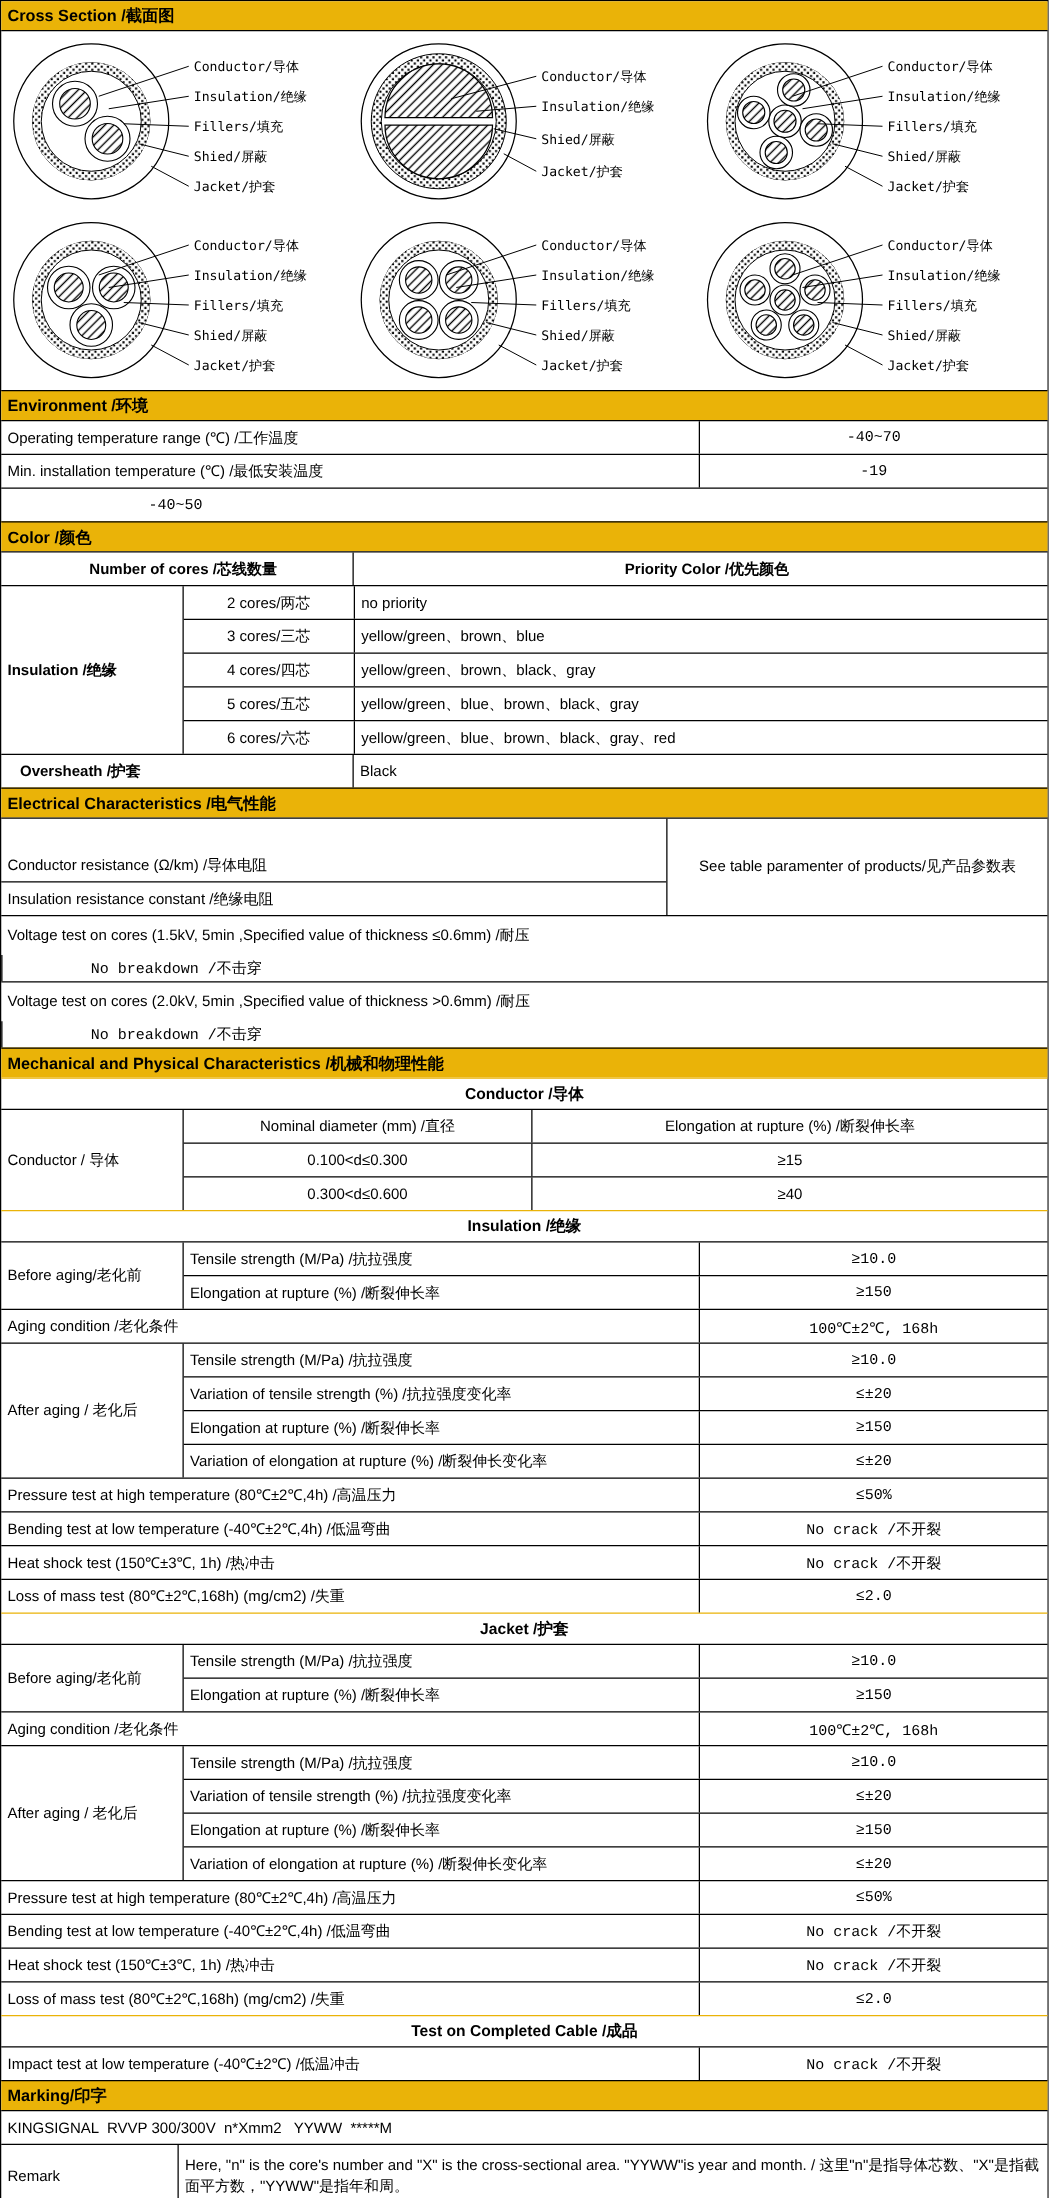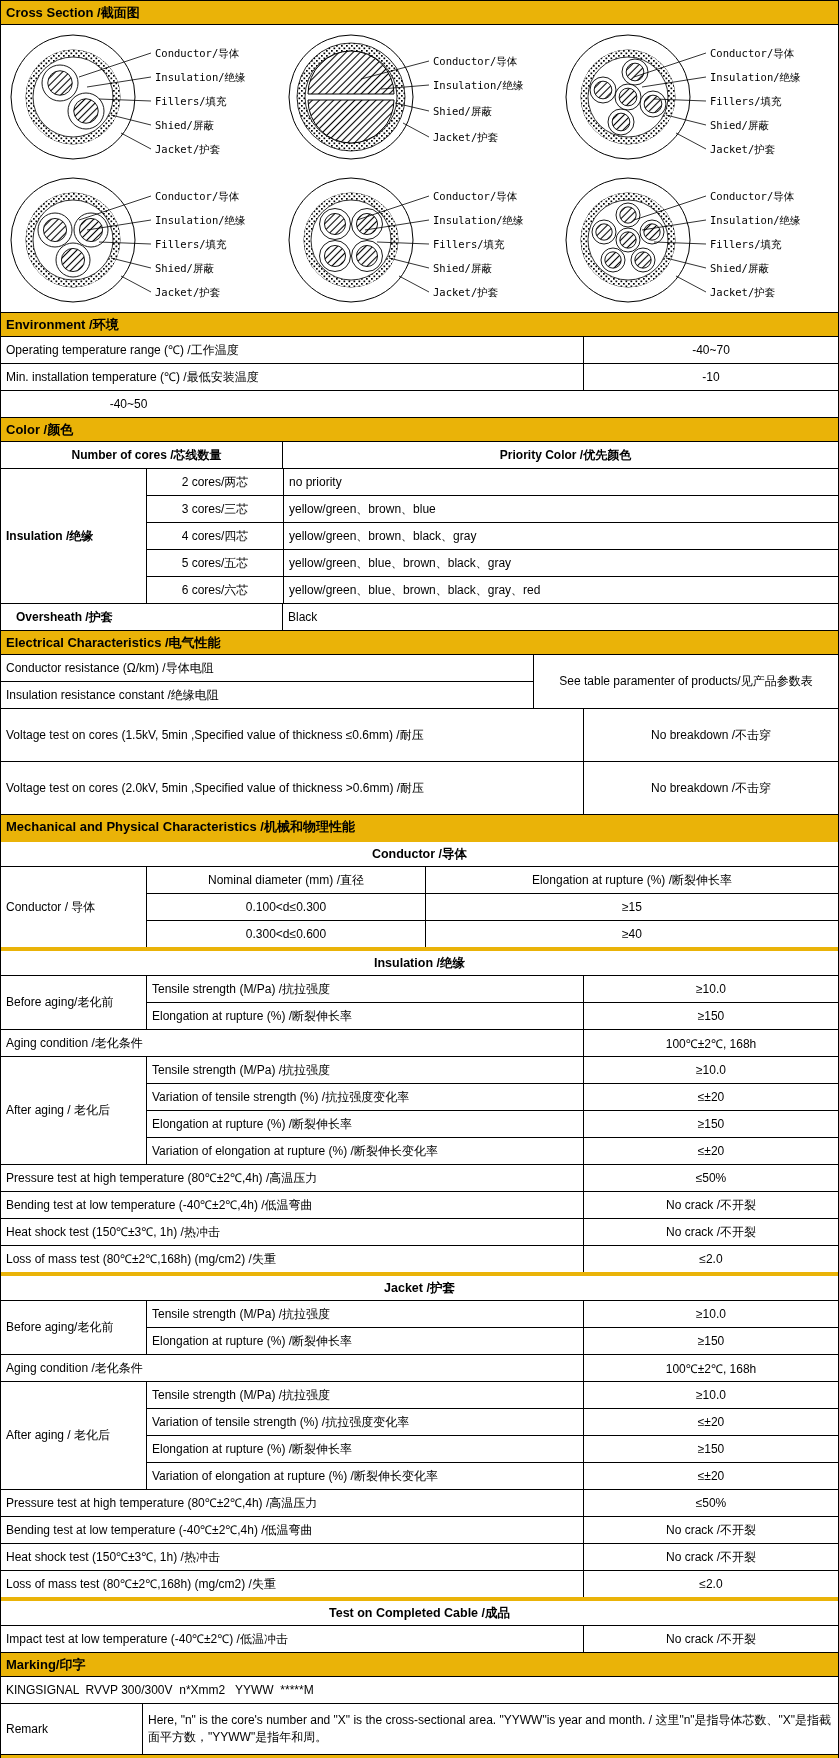--- a/index.html
+++ b/index.html
@@ -22,38 +22,38 @@
     display:grid; grid-template-columns:1fr 1fr 1fr;
     align-items:center; justify-items:start;
     height:288px; padding:0 0 0 4px; box-sizing:border-box;
     overflow:hidden;
   }
   .dlabel { font-family:"DejaVu Sans Mono", monospace; font-size:10.5px; fill:#000; }
   .r { display:flex; align-items:stretch; border-top:1px solid #000000; min-height:26px; }
   .c { display:flex; align-items:center; padding:2px 5px; box-sizing:border-box; }
   .c + .c { border-left:1px solid #000; }
   .lbl { flex:1; }
-  .val { width:255px; flex:none; justify-content:center; text-align:right; padding:2px 2px; }
+  .val { width:279px; flex:none; justify-content:center; text-align:right; padding:2px 2px;font-family:Liberation Mono, monospace; }
   .center { justify-content:center; text-align:center; }
   .bold { font-weight:bold;padding-left:15px; }
-  .tall { min-height:52px; }
+  .tall { min-height:52px;flex-direction:column; }
   .rtall { min-height:50px; }
   .sub {
-    border-top:4px solid #eab308; font-weight:bold; font-size:12.5px;
+    border-top:1px solid #eab308; font-weight:bold; font-size:12.5px;
     min-height:24px; display:flex; align-items:center; justify-content:center;
     text-align:center;
   }
   .group { display:flex; align-items:stretch; border-top:1px solid #000; }
   .glabel { width:145px; flex:none; display:flex; align-items:center; padding:2px 5px; box-sizing:border-box; }
   .gbody { flex:1; border-left:1px solid #000; min-width:0; }
   .gbody .r { border-top:1px solid #000; }
   .gbody .r:first-child { border-top:none; }
   .gbody .r .c:first-child { border-left:none; }
   .merge { display:flex; align-items:stretch; border-top:1px solid #000; }
-  .mleft { flex:1; min-width:0; }
+  .mleft { flex:1; min-width:0;margin-top:24px; }
   .mleft .r { border-top:1px solid #000; }
   .mleft .r:first-child { border-top:none; }
   .mright { width:305px; flex:none; border-left:1px solid #000;
             display:flex; align-items:center; justify-content:center;
             text-align:center; padding:2px 6px; box-sizing:border-box; }
   .w136 { width:136px; flex:none; }
   .w281 { width:281px; flex:none; }
   .w278 { width:278px; flex:none; }
   .w141 { width:141px; flex:none; }
   .pre { white-space:pre-wrap; }
@@ -216,21 +216,21 @@
     </div>
 
   <div class="hdr">Environment /环境</div>
   <div id="env-rows">
       <div class="r">
         <div class="c lbl">Operating temperature range (℃) /工作温度</div>
         <div class="c val">-40~70</div>
       </div>
       <div class="r">
         <div class="c lbl">Min. installation temperature (℃) /最低安装温度</div>
-        <div class="c val">-10</div>
+        <div class="c val">-19</div>
       </div>
       <div class="r">
         <div class="c val">-40~50</div>
       </div>
     </div>
 
   <div class="hdr">Color /颜色</div>
   <div id="color-table">
       <div class="r">
         <div class="c w281 center bold">Number of cores /芯线数量</div>

